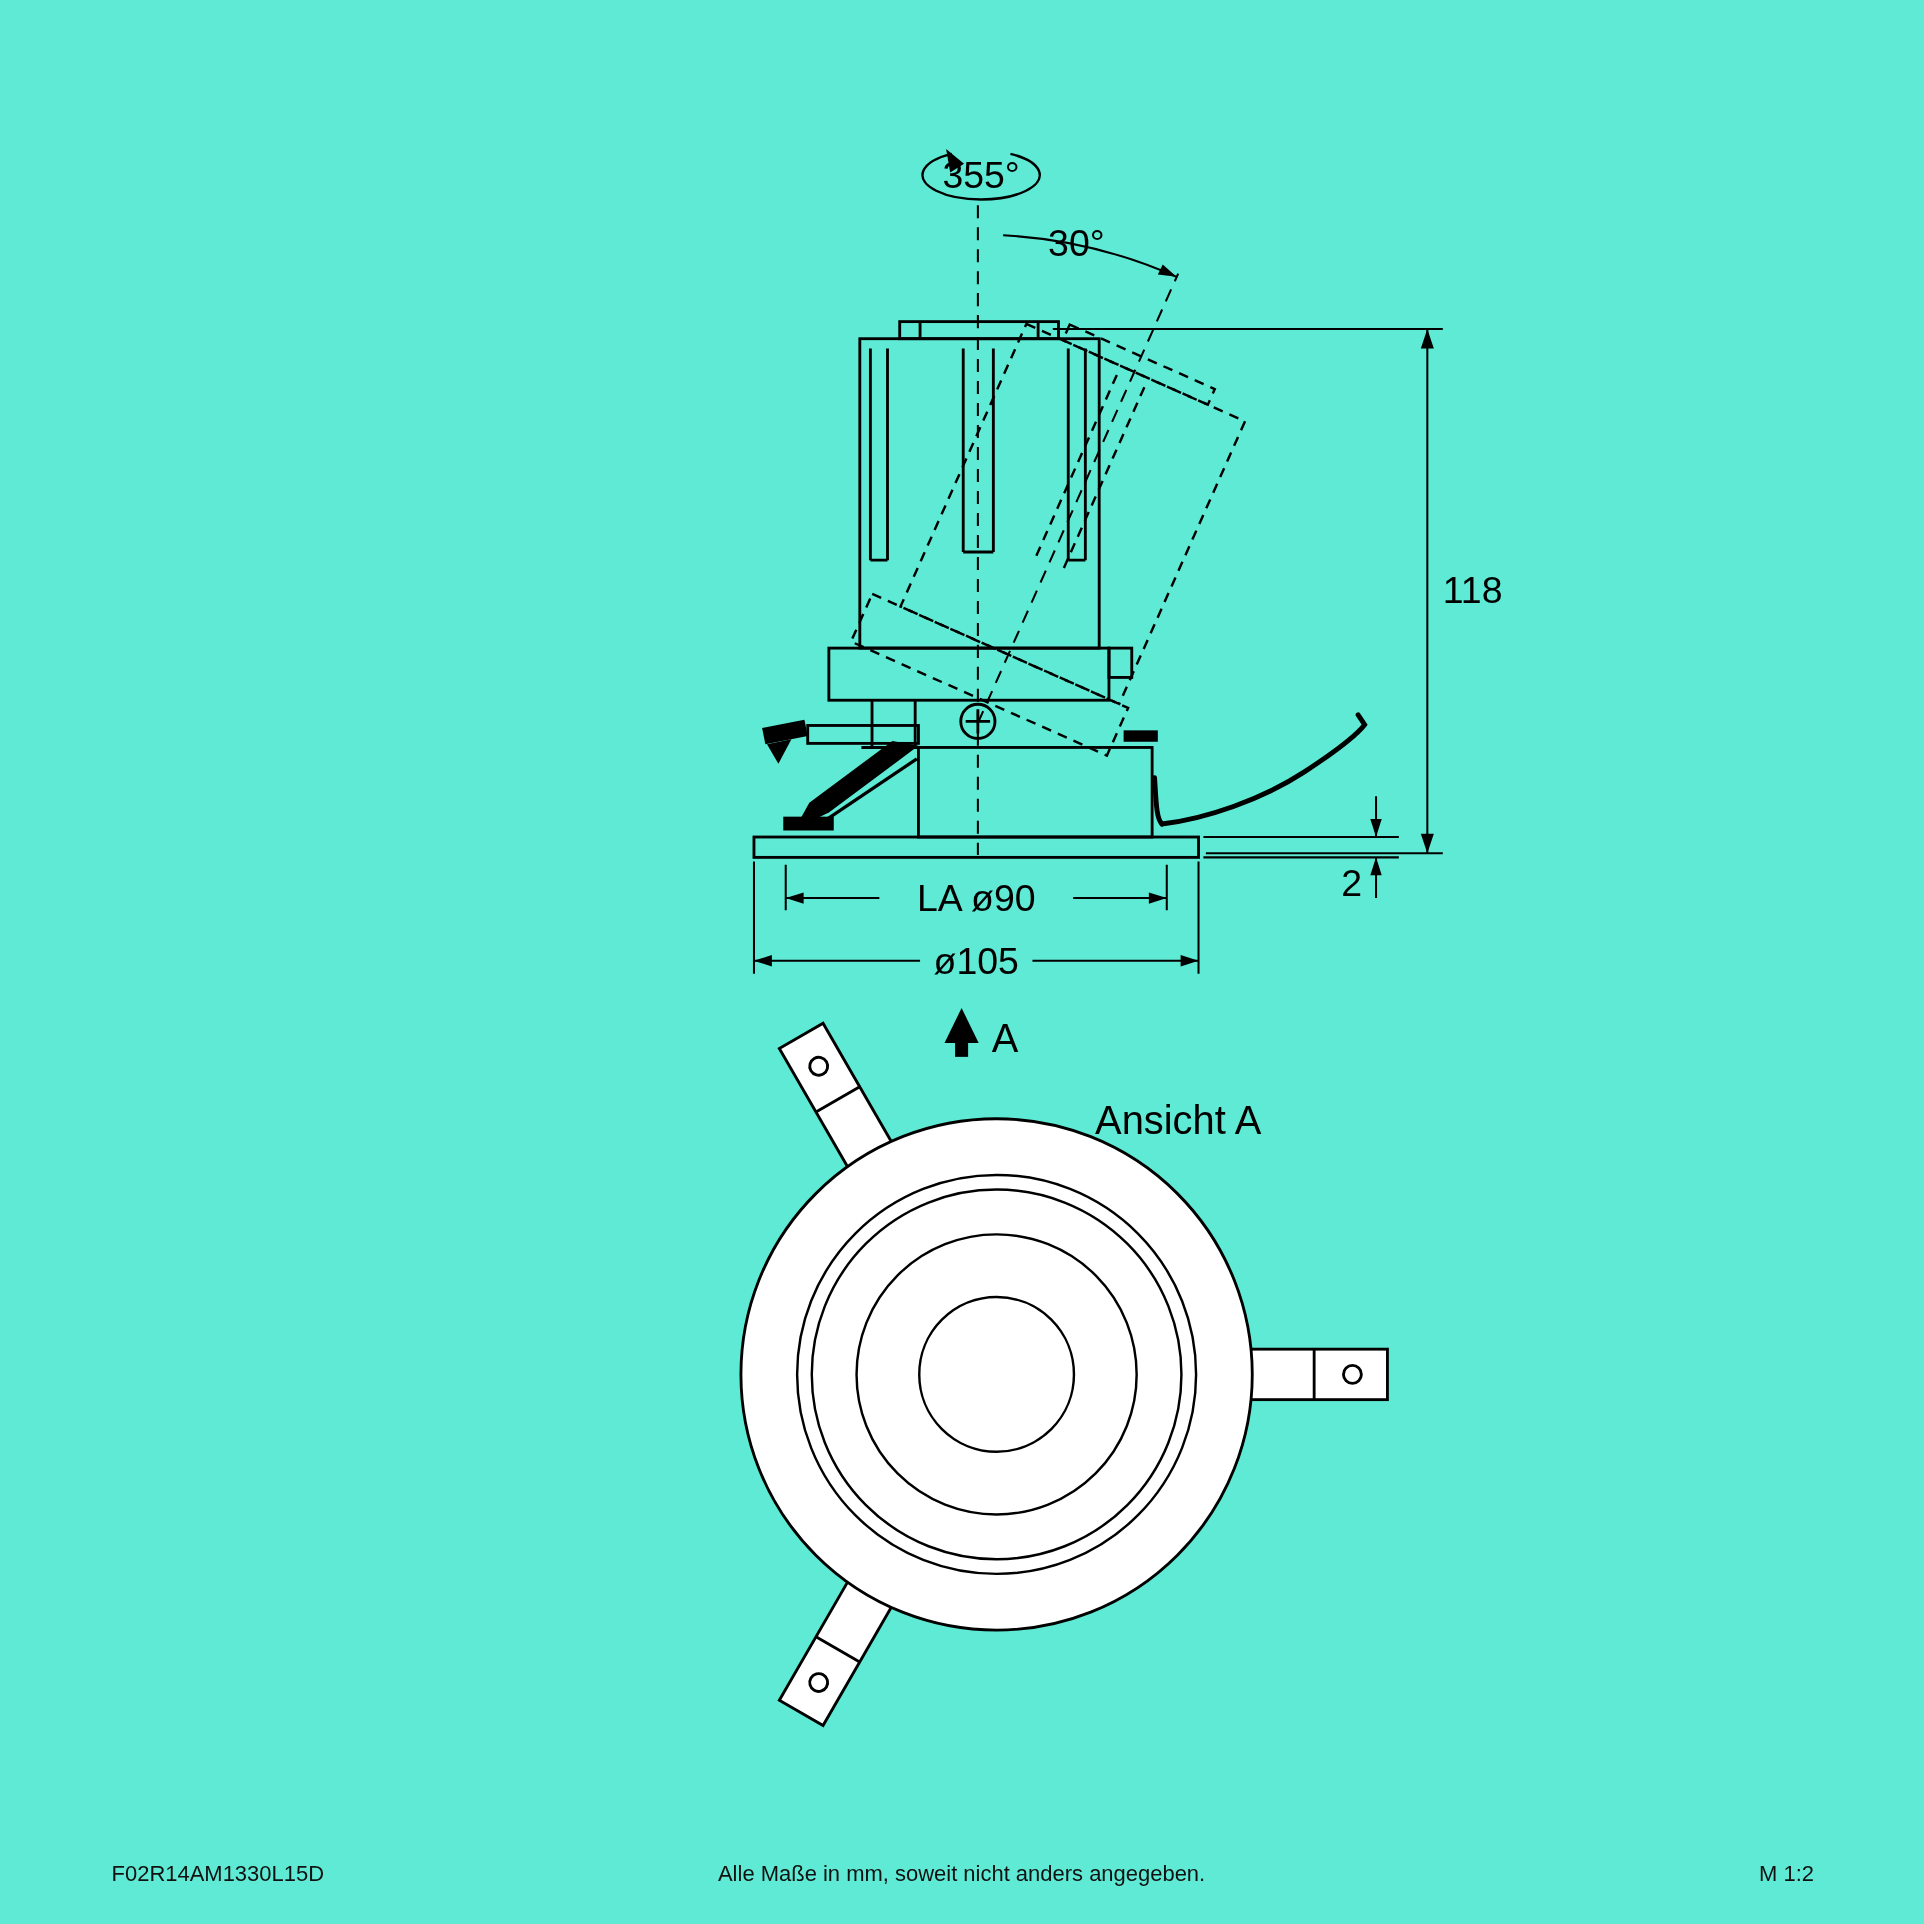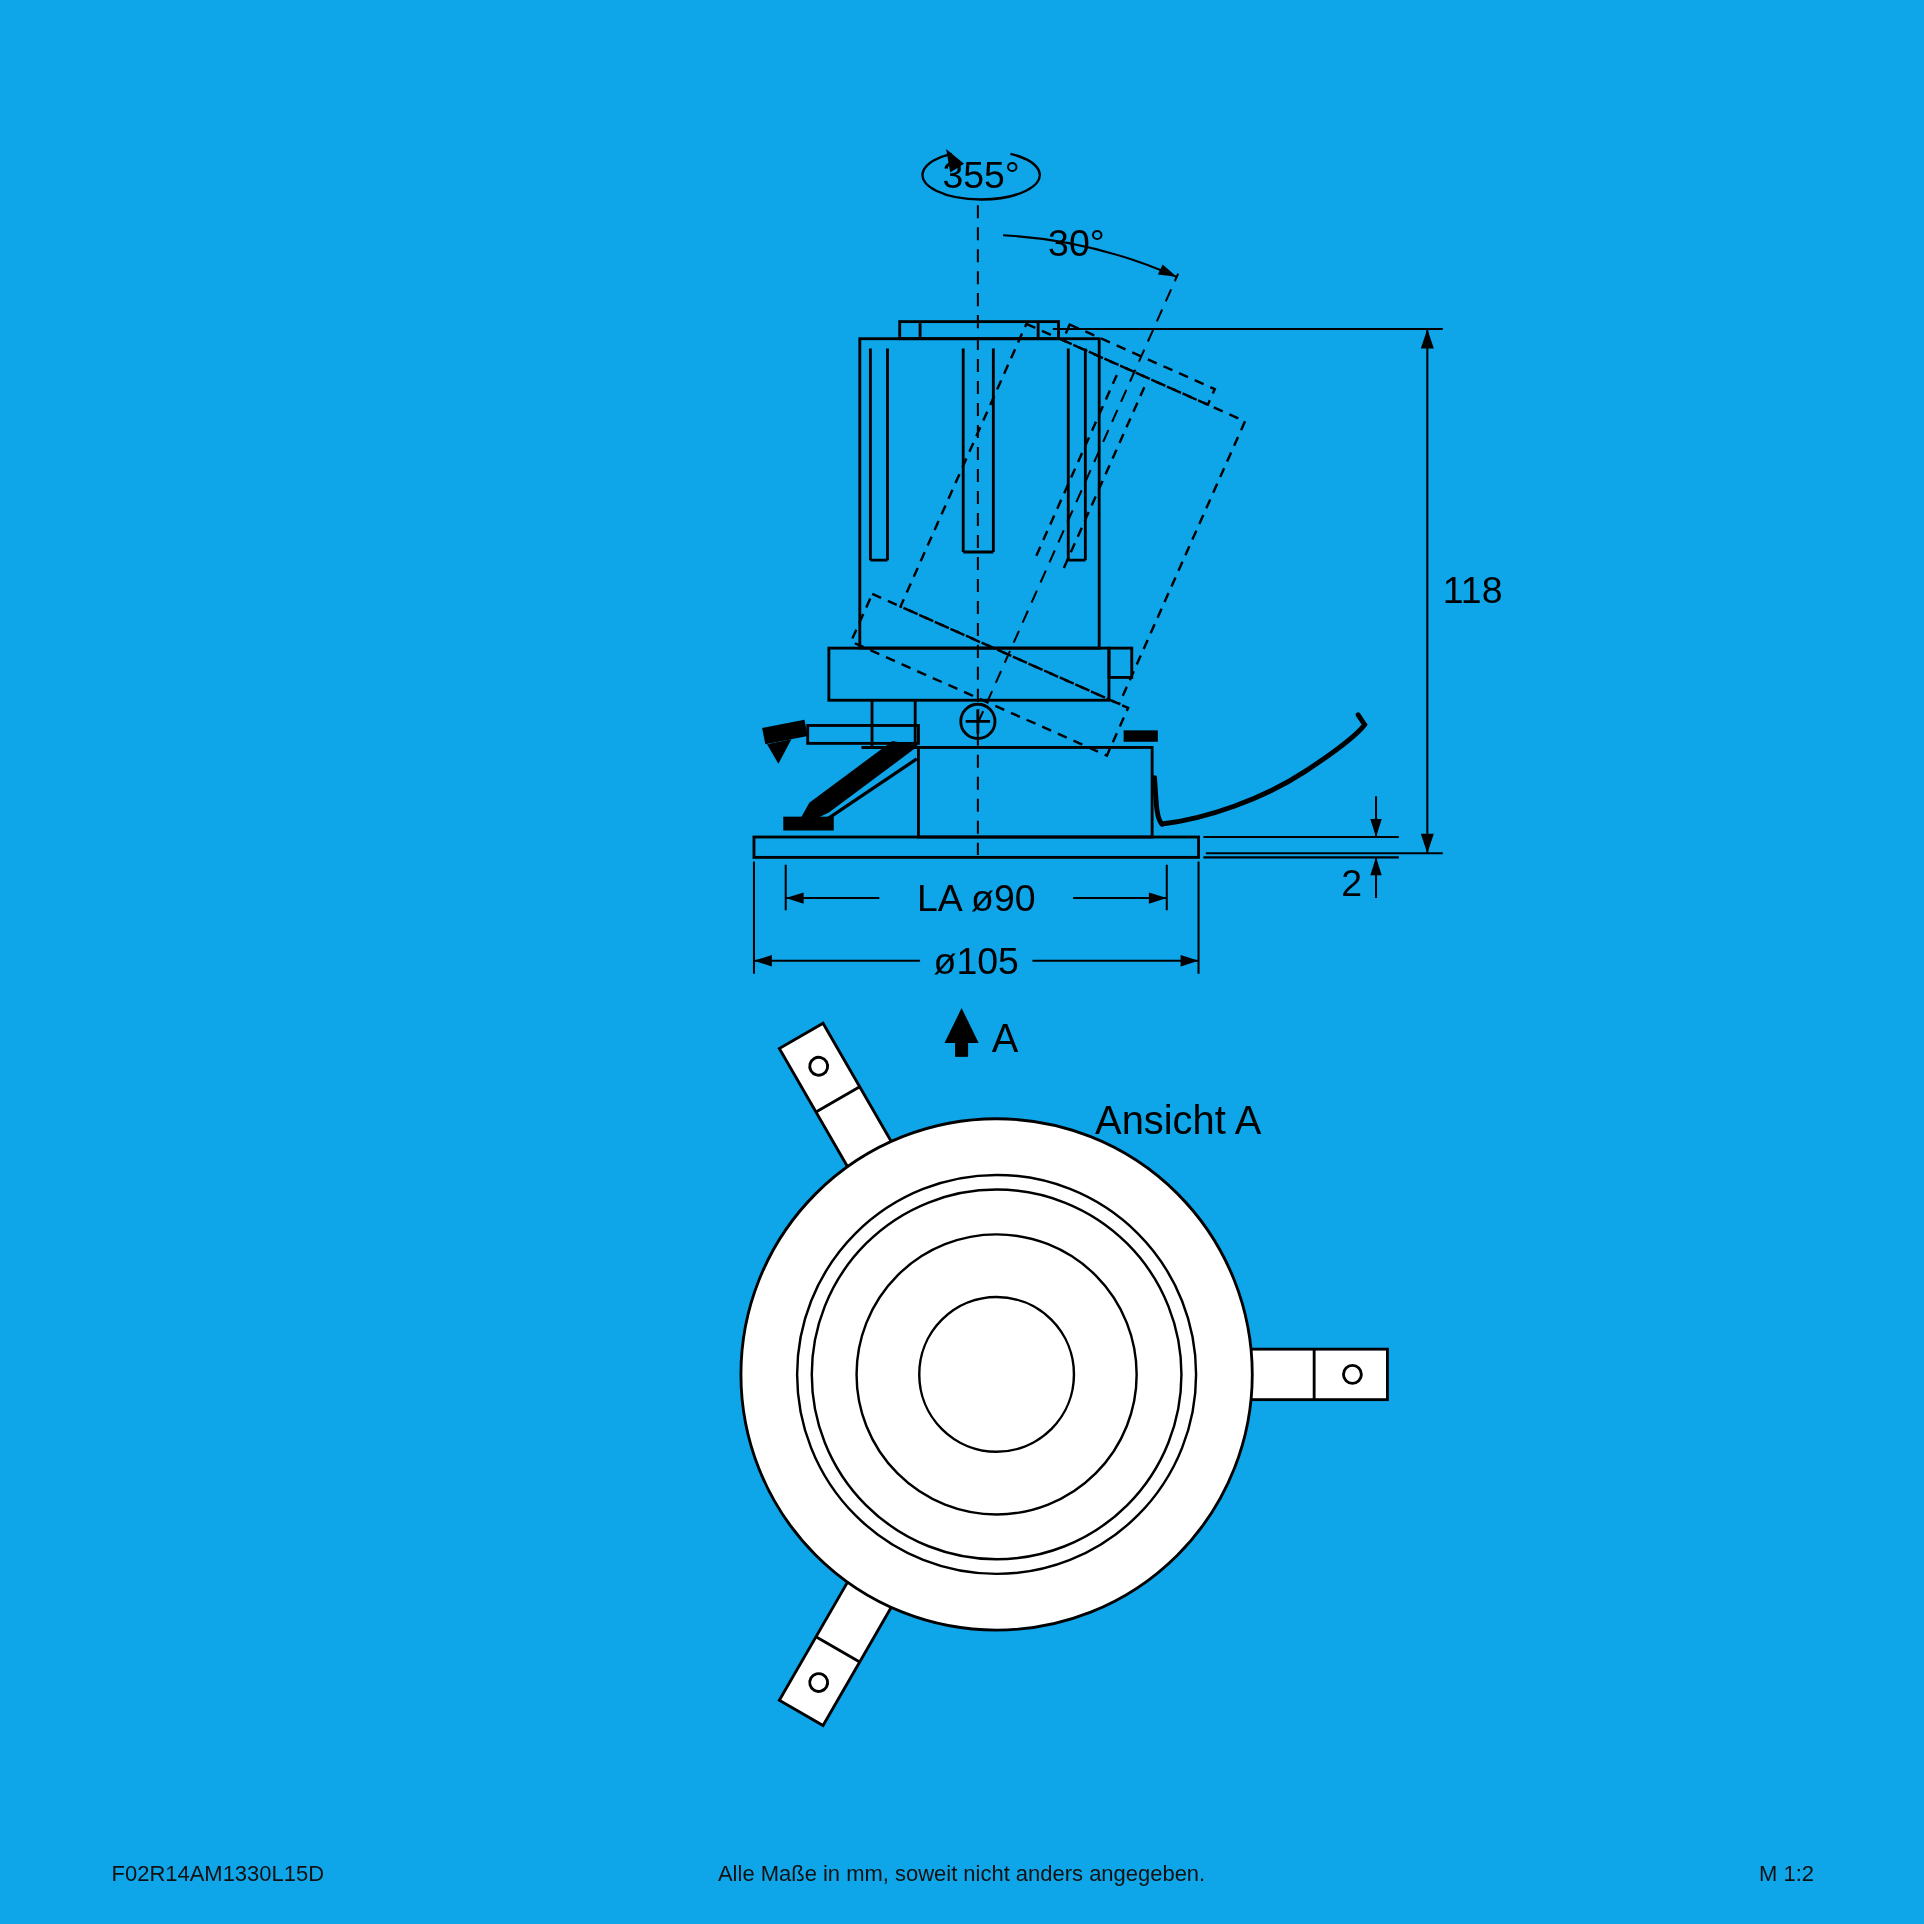--- a/index.html
+++ b/index.html
@@ -4,21 +4,21 @@
 <style>
   html, body {
     margin: 0;
     padding: 0;
     background: #ffffff;
   }
   #page {
     position: relative;
     width: 1924px;
     height: 1924px;
-    background: #0ea5e9;
+    background: #5eead4;
     font-family: "Liberation Sans", sans-serif;
   }
   svg text {
     font-family: "Liberation Sans", sans-serif;
     fill: #000000;
   }
   .dim-text { font-size: 46px; }
   .title-text { font-size: 49px; }
   .footer-text { font-size: 27px; fill: #111111; }
 </style>

